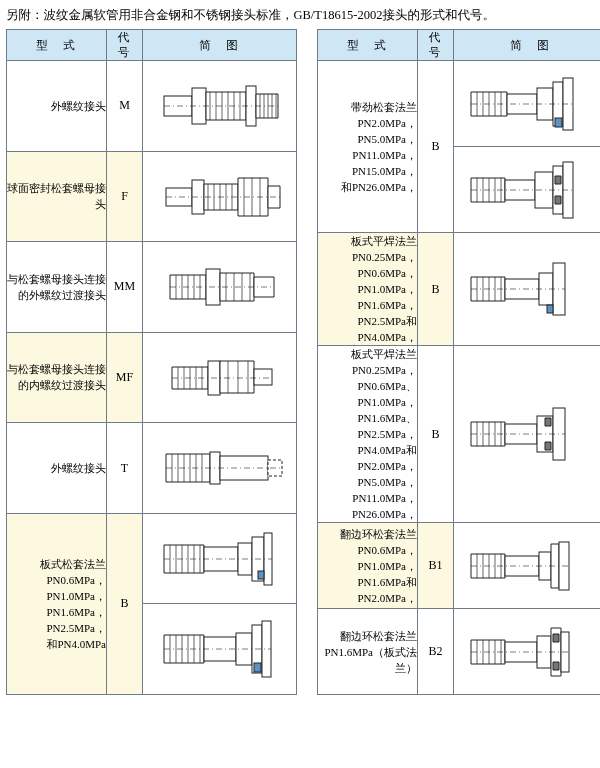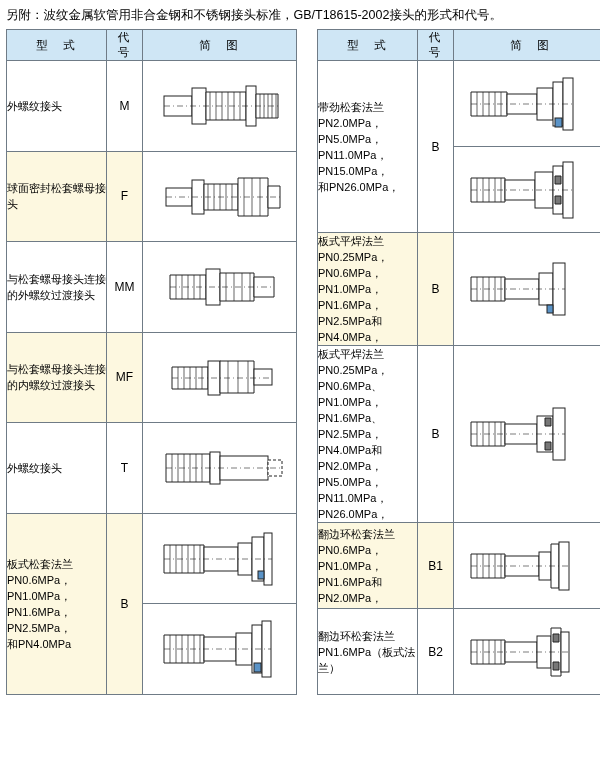--- a/index.html
+++ b/index.html
@@ -13,20 +13,21 @@
     font-family: "Liberation Sans", sans-serif;
     color: #000;
     overflow: hidden;
   }
   .page {
     width: 600px;
     height: 768px;
     position: relative;
     box-sizing: border-box;
     padding: 0;
+    font-family: Liberation Serif, serif;
   }
   .title {
     font-size: 12.5px;
     line-height: 16px;
     padding: 7px 6px 6px 6px;
     white-space: nowrap;
     letter-spacing: 0px;
   }
   .tables {
     display: flex;
@@ -54,21 +55,21 @@
     text-align: center;
     letter-spacing: 2px;
   }
   .c-type { width: 100px; }
   .c-code { width: 36px; }
   .c-fig  { width: 154px; }
   td.type {
     font-size: 11px;
     line-height: 16px;
     padding: 4px 5px;
-    text-align: left;
+    text-align: right;
     vertical-align: middle;
   }
   td.code {
     text-align: center;
     font-size: 12px;
   }
   td.fig {
     background: #ffffff;
     text-align: center;
     padding: 2px 0;

